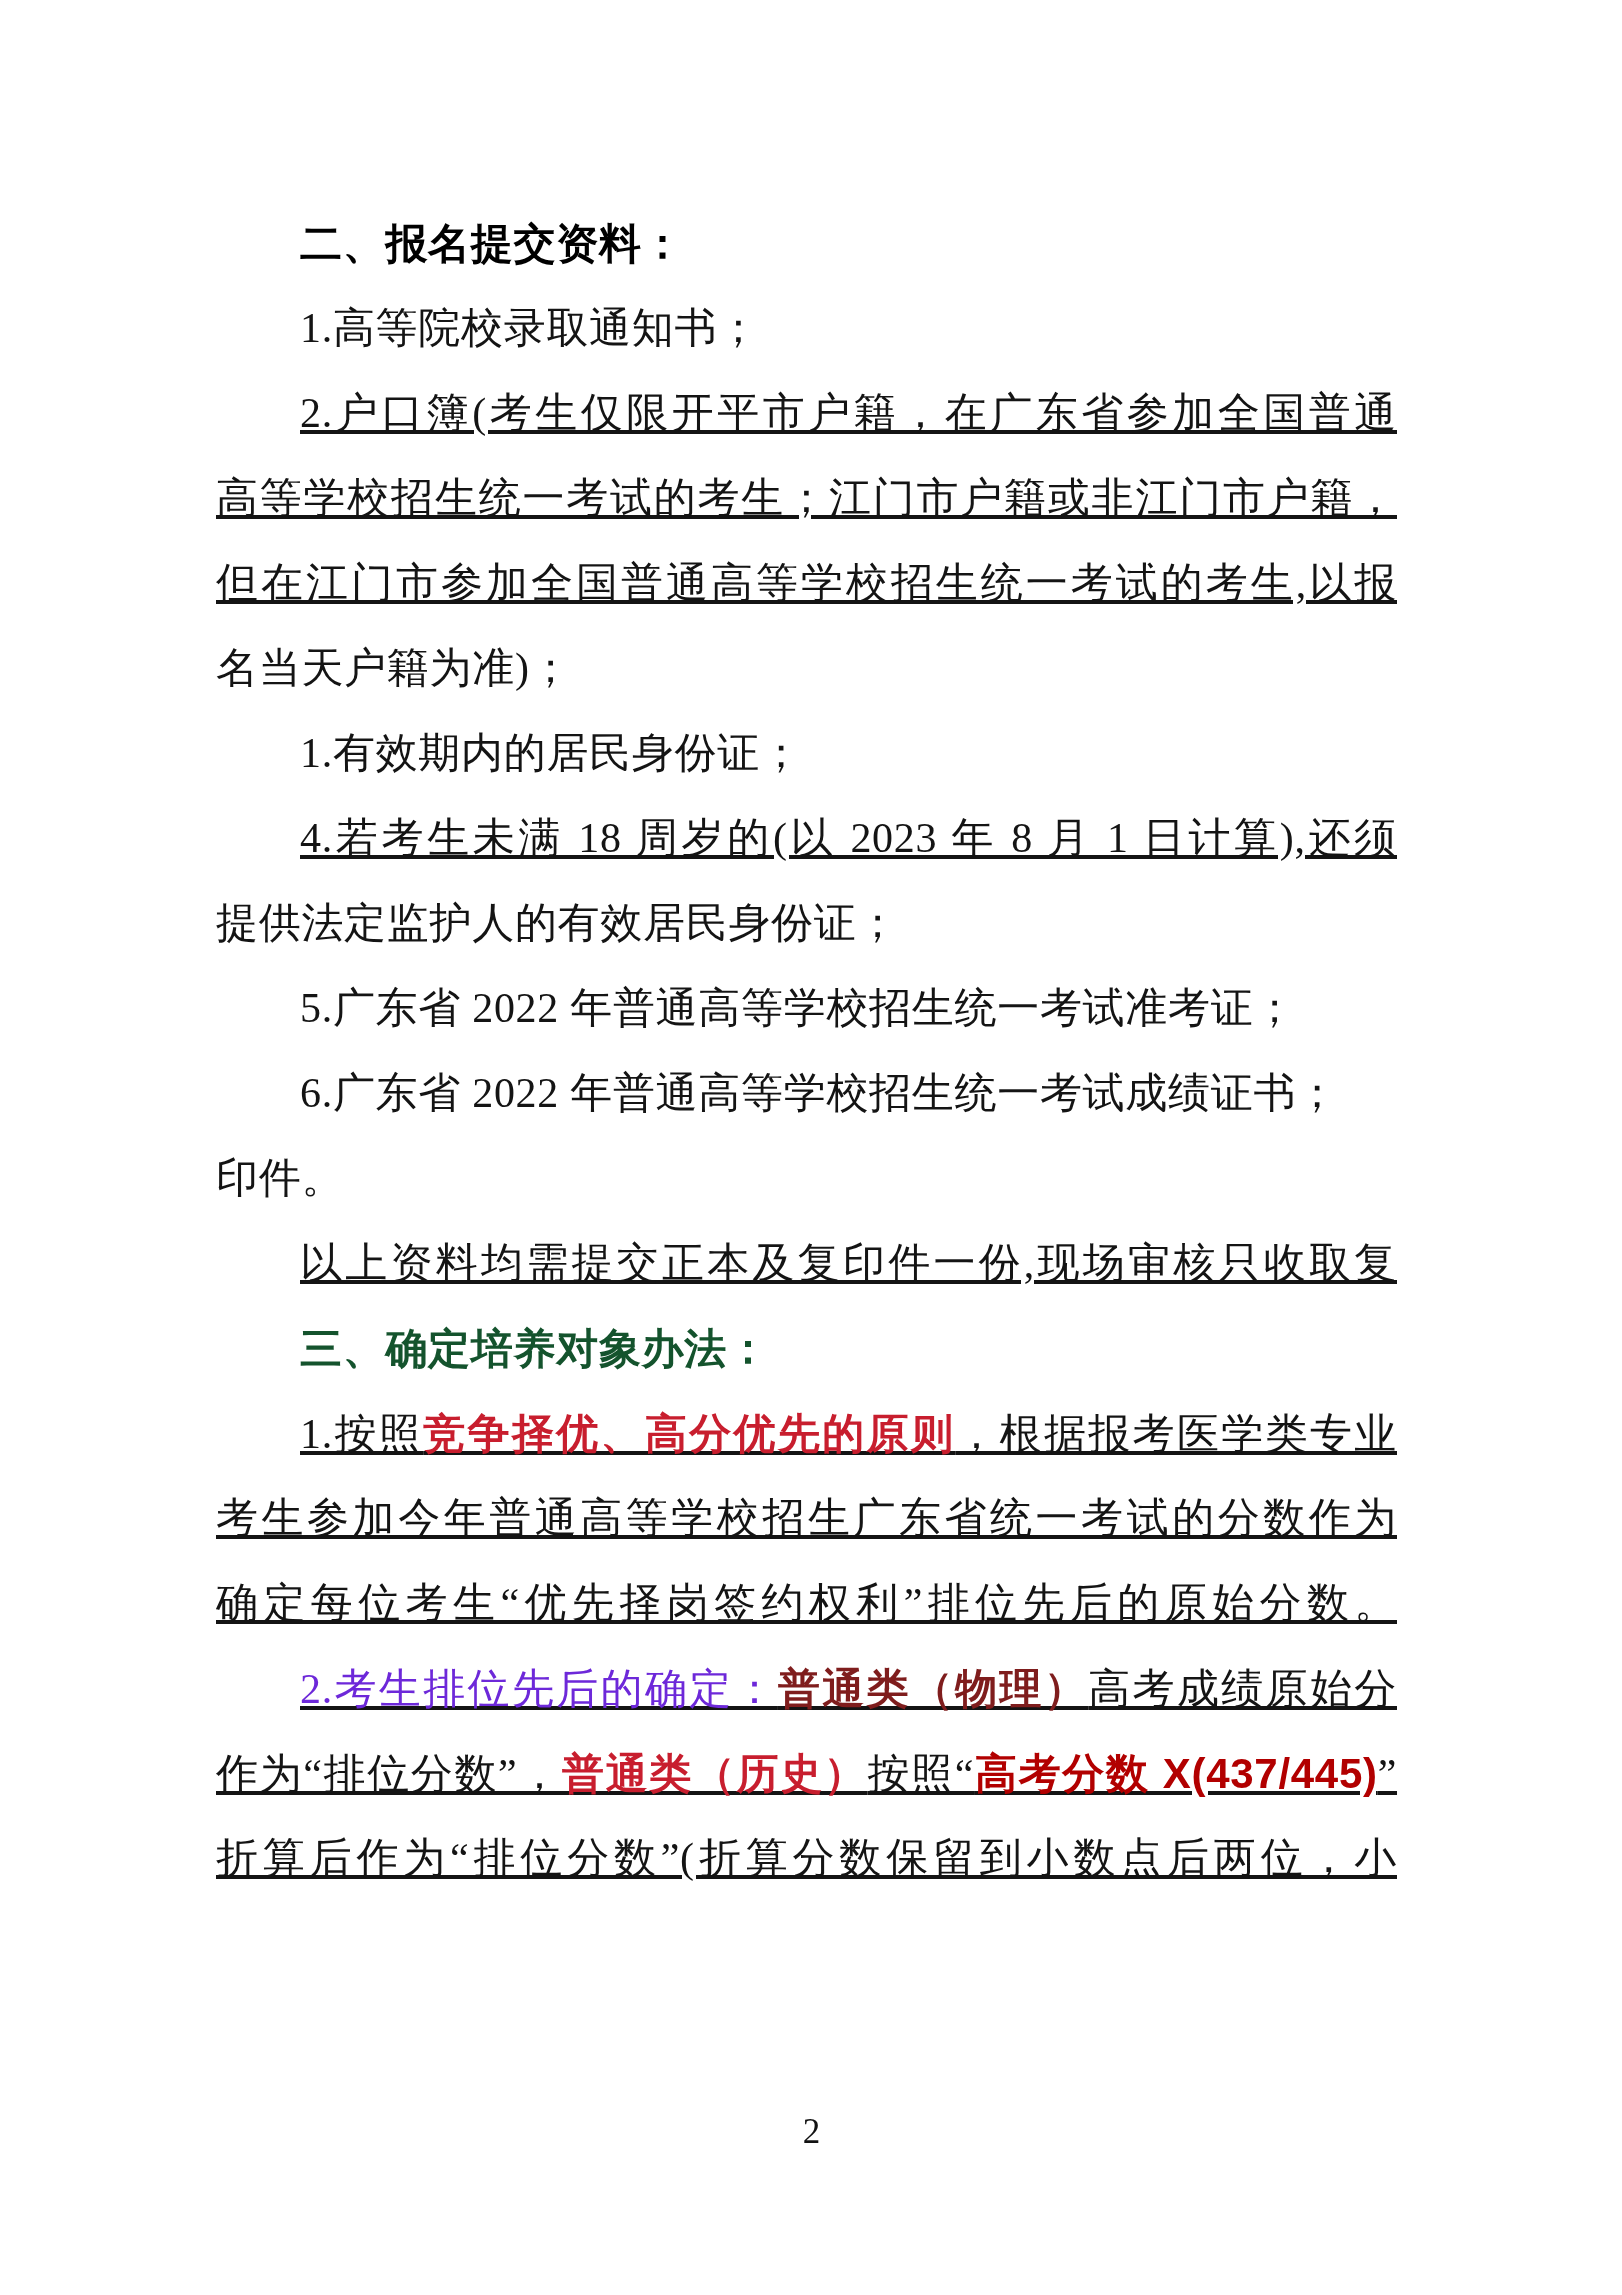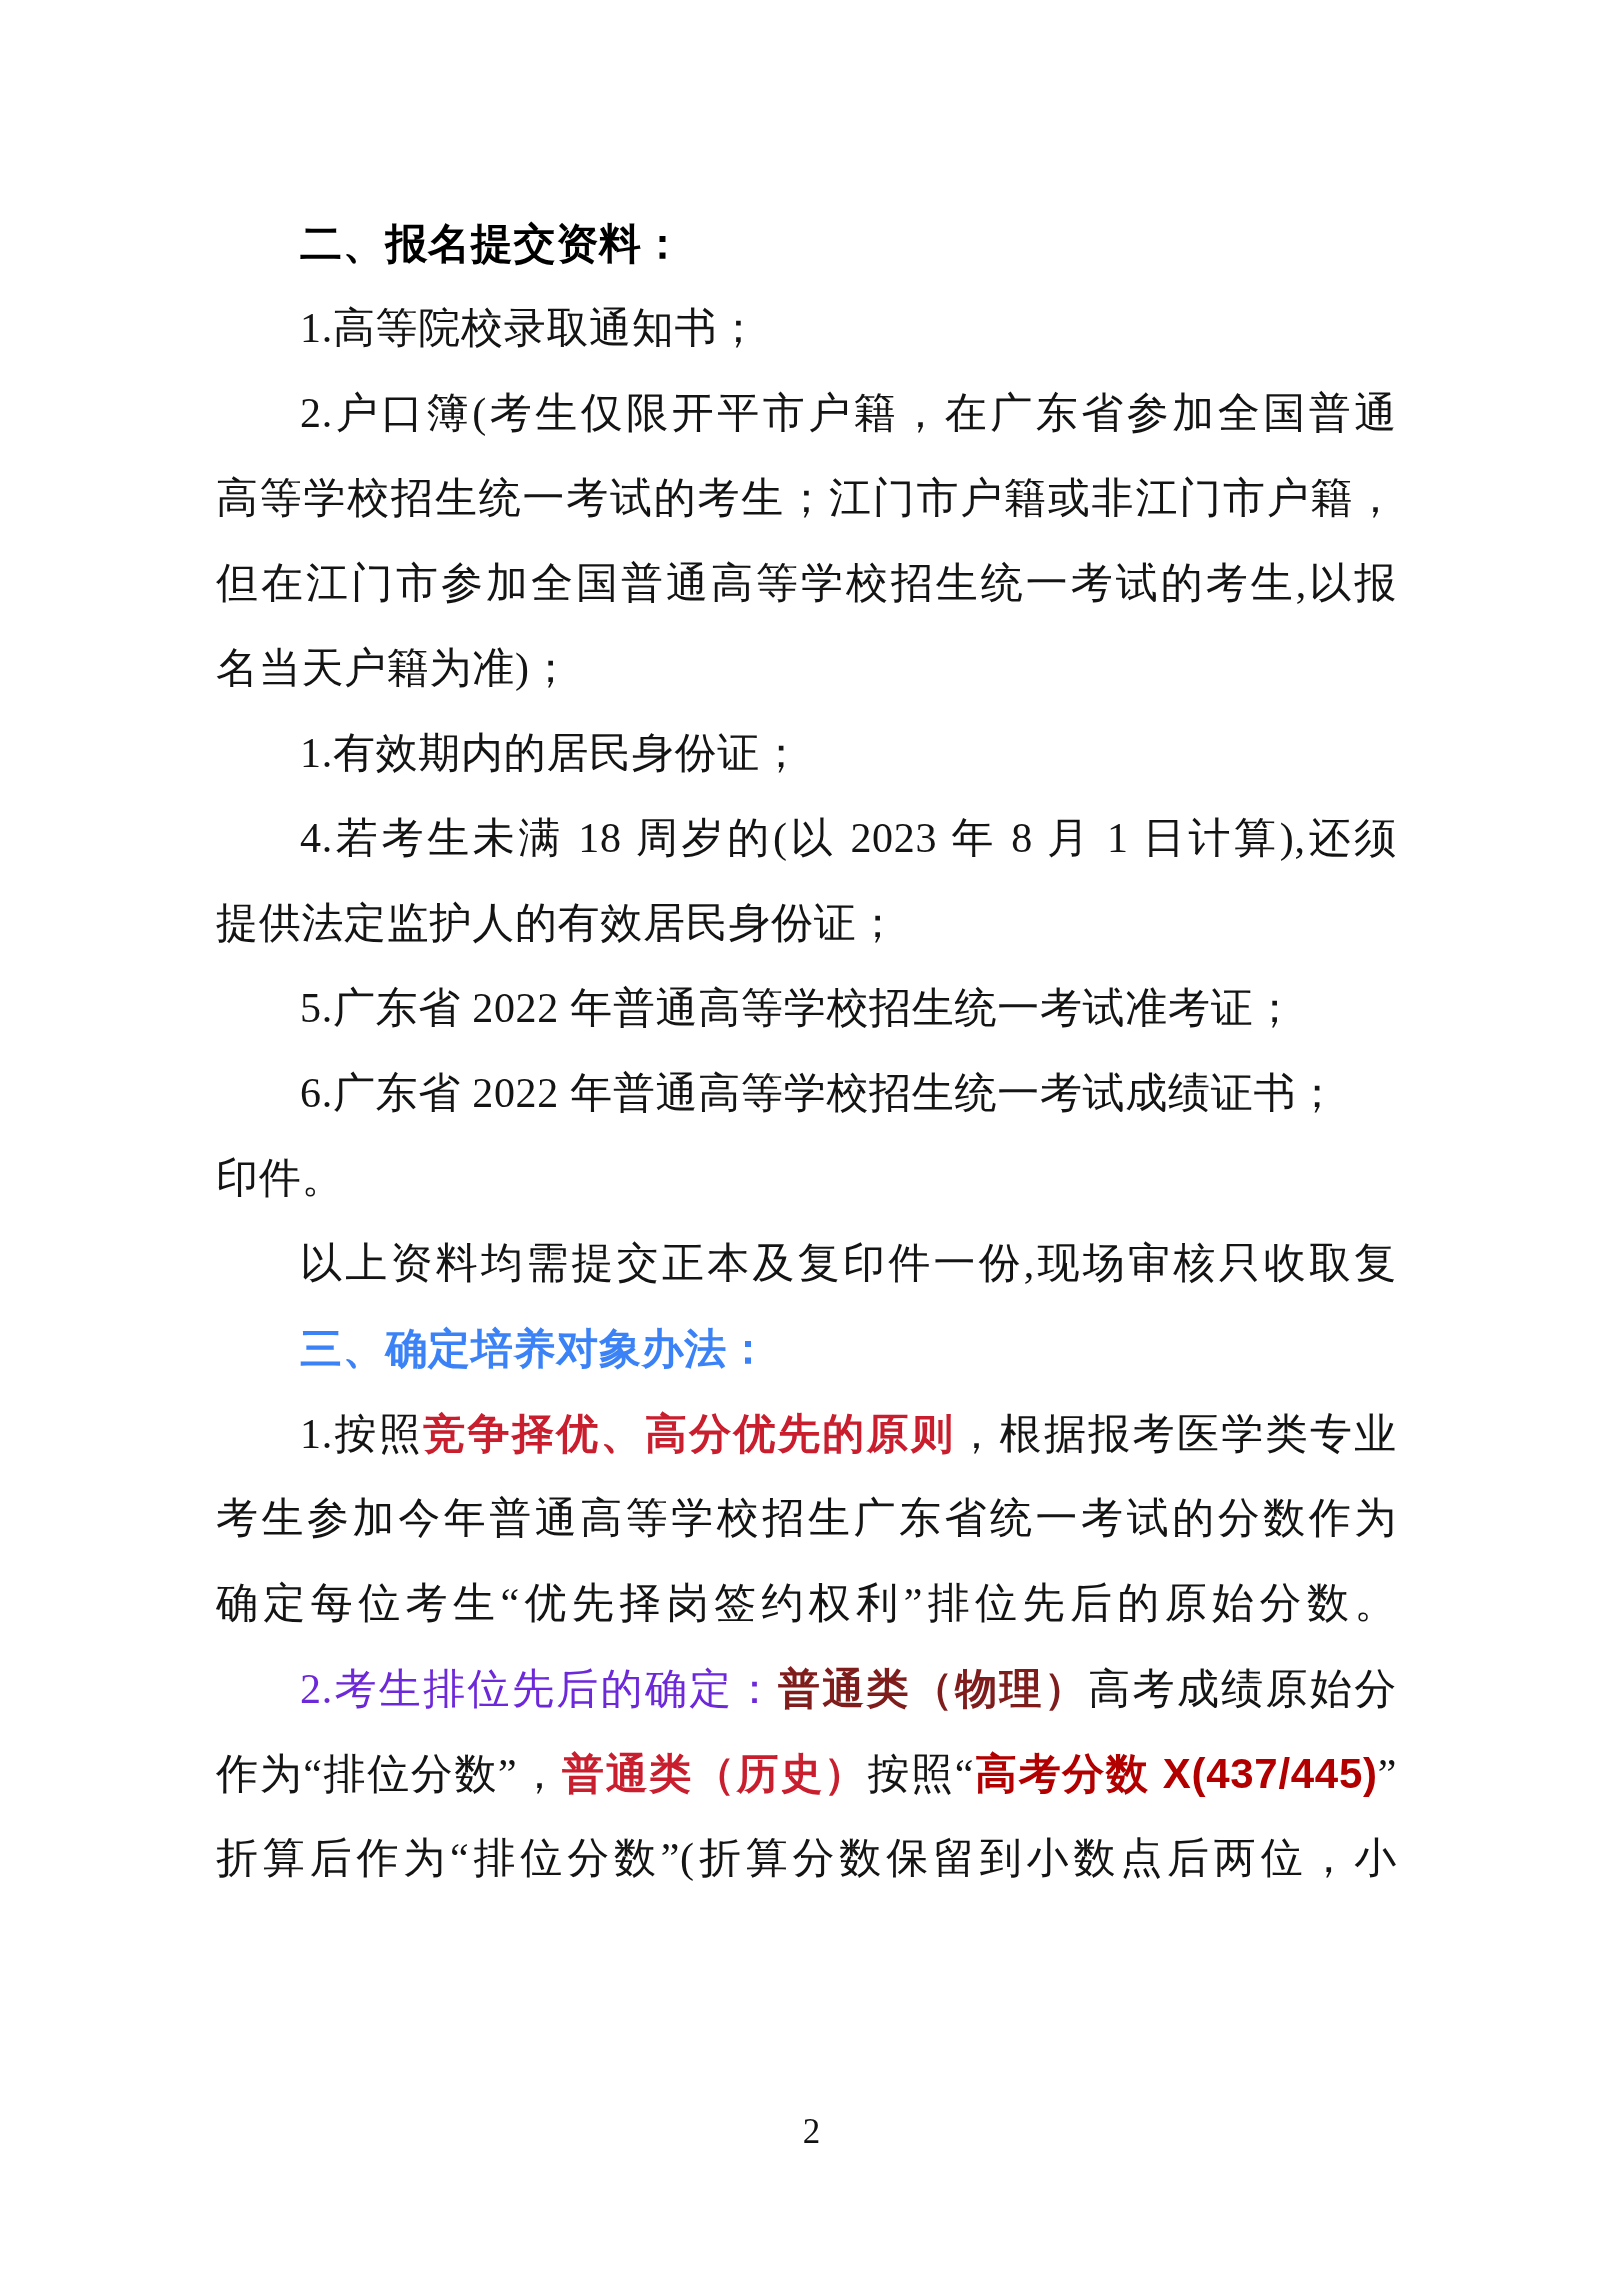--- a/index.html
+++ b/index.html
@@ -27,20 +27,21 @@
     font-size: 42px;
     color: #141414;
     text-align: justify;
     letter-spacing: 0.7px;
   }
   .line.indent {
     text-indent: 84px;
   }
   .line.jl {
     text-align-last: justify;
+    text-decoration: underline;
   }
   .seg { white-space: pre-wrap; }
   .seg.h {
     font-weight: 700;
     color: #000000;
     font-family: "Liberation Sans", sans-serif;
   }
   .seg.r1, .seg.r2 {
     font-weight: 700;
     font-family: "Liberation Sans", sans-serif;
@@ -67,21 +68,21 @@
       <div class="line jl"><span class="seg b" style="color: rgb(20, 20, 20);">高等学校招生统一考试的考生；江门市户籍或非江门市户籍，</span></div>
       <div class="line jl"><span class="seg b" style="color: rgb(20, 20, 20);">但在江门市参加全国普通高等学校招生统一考试的考生,以报</span></div>
       <div class="line"><span class="seg b" style="color: rgb(20, 20, 20);">名当天户籍为准)；</span></div>
       <div class="line indent"><span class="seg b" style="color: rgb(20, 20, 20);">1.有效期内的居民身份证；</span></div>
       <div class="line indent jl"><span class="seg b" style="color: rgb(20, 20, 20);">4.若考生未满 18 周岁的(以 2023 年 8 月 1 日计算),还须</span></div>
       <div class="line"><span class="seg b" style="color: rgb(20, 20, 20);">提供法定监护人的有效居民身份证；</span></div>
       <div class="line indent"><span class="seg b" style="color: rgb(20, 20, 20);">5.广东省 2022 年普通高等学校招生统一考试准考证；</span></div>
       <div class="line indent"><span class="seg b" style="color: rgb(20, 20, 20);">6.广东省 2022 年普通高等学校招生统一考试成绩证书；</span></div>
       <div class="line"><span class="seg b" style="color: rgb(20, 20, 20);">印件。</span></div>
       <div class="line indent jl"><span class="seg b" style="color: rgb(20, 20, 20);">以上资料均需提交正本及复印件一份,现场审核只收取复</span></div>
-      <div class="line indent"><span class="seg h" style="color: #3b82f6;">三、确定培养对象办法：</span></div>
+      <div class="line indent"><span class="seg h" style="color: #14532d;">三、确定培养对象办法：</span></div>
       <div class="line indent jl"><span class="seg b" style="color: rgb(20, 20, 20);">1.按照</span><span class="seg r1" style="color: rgb(200, 30, 46);">竞争择优、高分优先的原则</span><span class="seg b" style="color: rgb(20, 20, 20);">，根据报考医学类专业</span></div>
       <div class="line jl"><span class="seg b" style="color: rgb(20, 20, 20);">考生参加今年普通高等学校招生广东省统一考试的分数作为</span></div>
       <div class="line jl"><span class="seg b" style="color: rgb(20, 20, 20);">确定每位考生“优先择岗签约权利”排位先后的原始分数。</span></div>
       <div class="line indent jl"><span class="seg b" style="color: #6d28d9;">2.考生排位先后的确定：</span><span class="seg r1" style="color: #7f1d1d;">普通类（物理）</span><span class="seg b" style="color: rgb(20, 20, 20);">高考成绩原始分</span></div>
       <div class="line jl"><span class="seg b" style="color: rgb(20, 20, 20);">作为“排位分数”，</span><span class="seg r1" style="color: rgb(200, 30, 46);">普通类（历史）</span><span class="seg b" style="color: rgb(20, 20, 20);">按照“</span><span class="seg r2" style="color: rgb(178, 0, 0);">高考分数 X(437/445)</span><span class="seg b" style="color: rgb(20, 20, 20);">”</span></div>
       <div class="line jl"><span class="seg b" style="color: rgb(20, 20, 20);">折算后作为“排位分数”(折算分数保留到小数点后两位，小</span></div>
     </div>
   <div class="pageno">2</div>
 </div>
 

